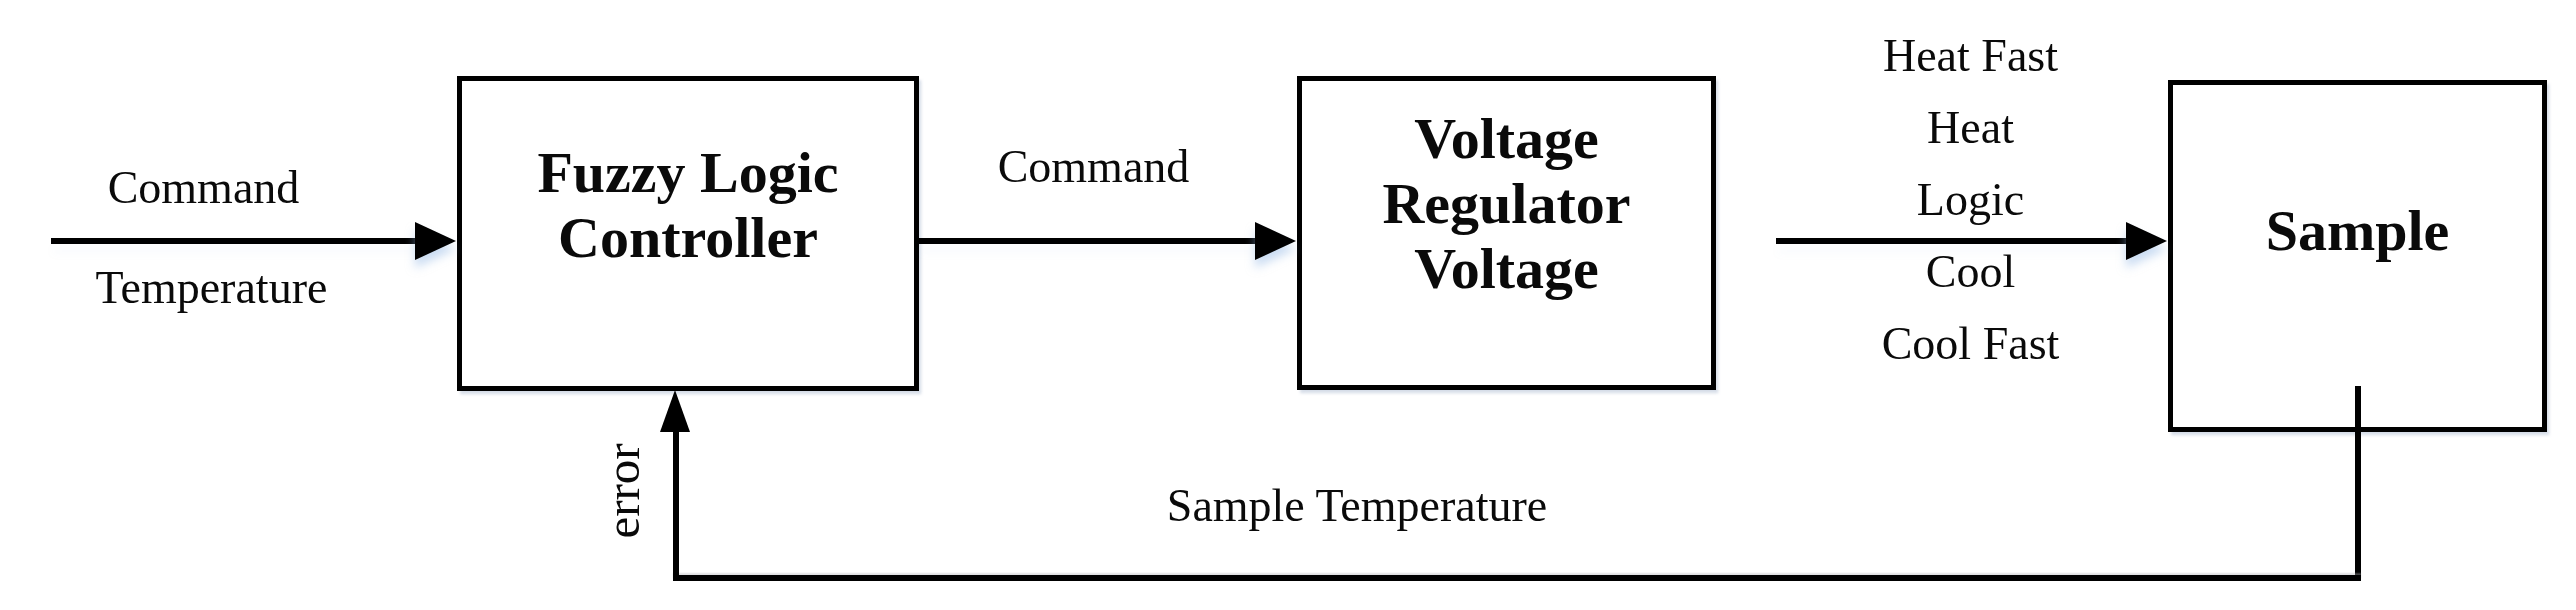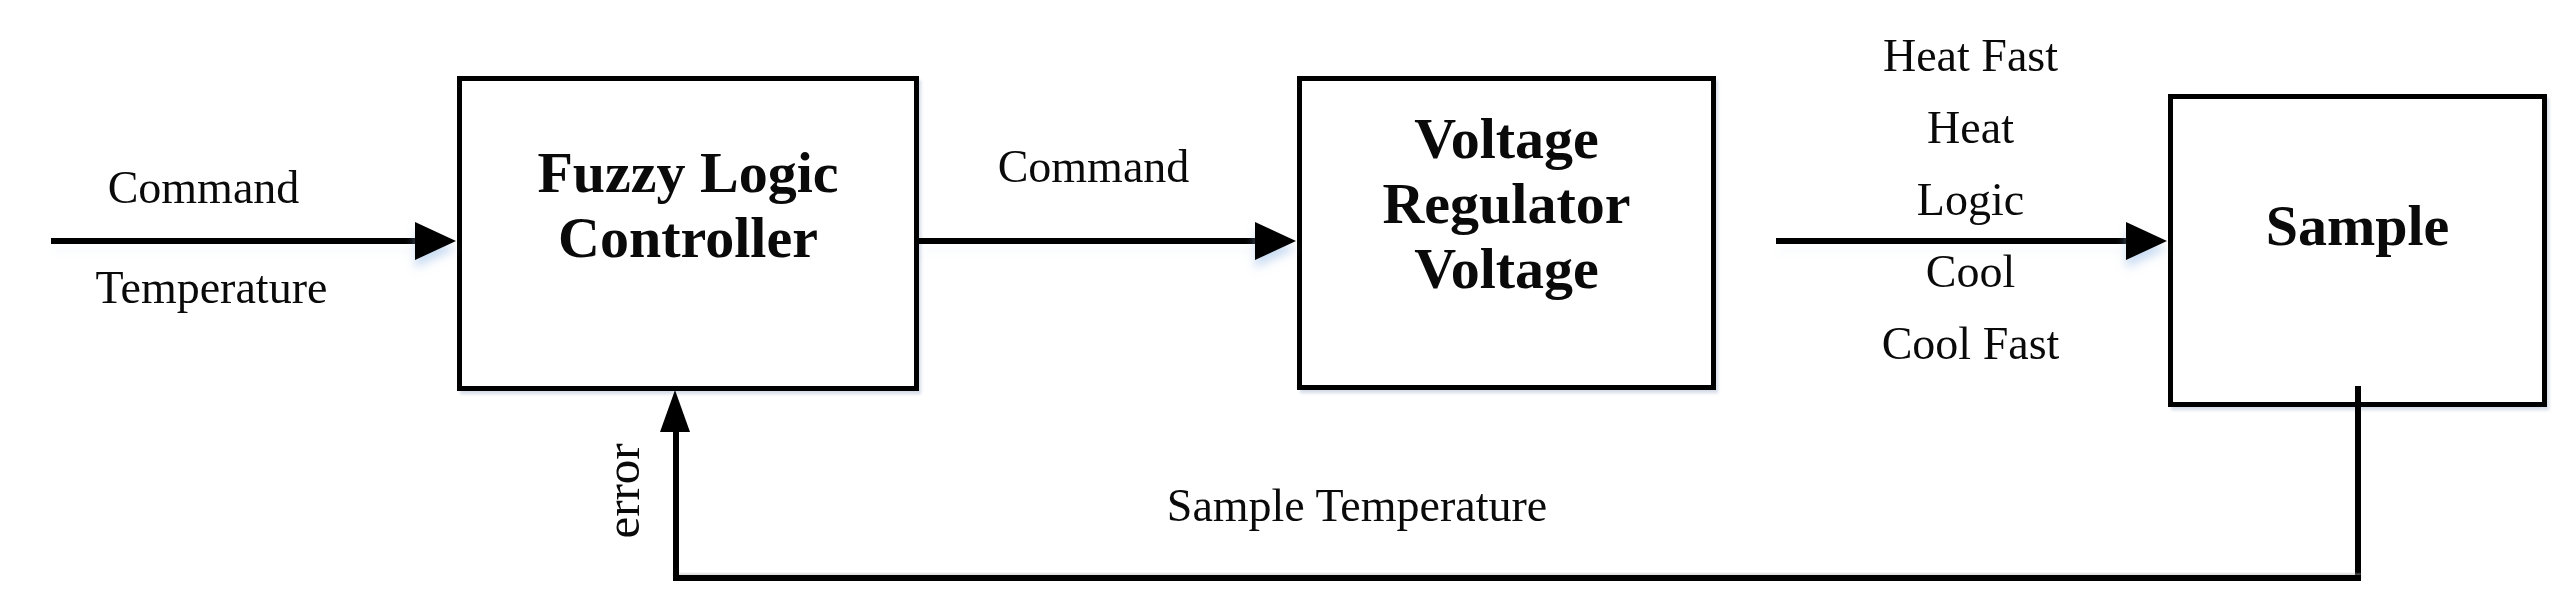--- a/index.html
+++ b/index.html
@@ -18,21 +18,21 @@
     background:#fff;
     display:flex; flex-direction:column;
     align-items:center; justify-content:center;
     font-weight:bold;
     font-size:58px; line-height:65px;
     text-align:center;
     box-shadow:2.8px 3.5px 2.8px rgba(165,180,205,0.45);
   }
   #box-flc    { left:457px;  top:76px; width:462px; height:315px; padding-bottom:57px; }
   #box-vrm    { left:1297px; top:76px; width:419px; height:314px; padding-bottom:59px; }
-  #box-sample { left:2168px; top:94px; width:379px; height:313px; padding-bottom:51px; }
+  #box-sample { left:2168px; top:80px; width:379px; height:352px; padding-bottom:51px; }
 
   .shaft-h {
     position:absolute; height:6.4px; background:#000;
     box-shadow:0 10px 7px -2.8px rgba(150,185,230,0.55);
   }
   #shaft-target  { left:51px;   top:238px; width:368px; }
   #shaft-command { left:919px; top:238px; width:340px; }
   #shaft-modes   { left:1776px; top:238px; width:354px; }
 
   .head-right {

